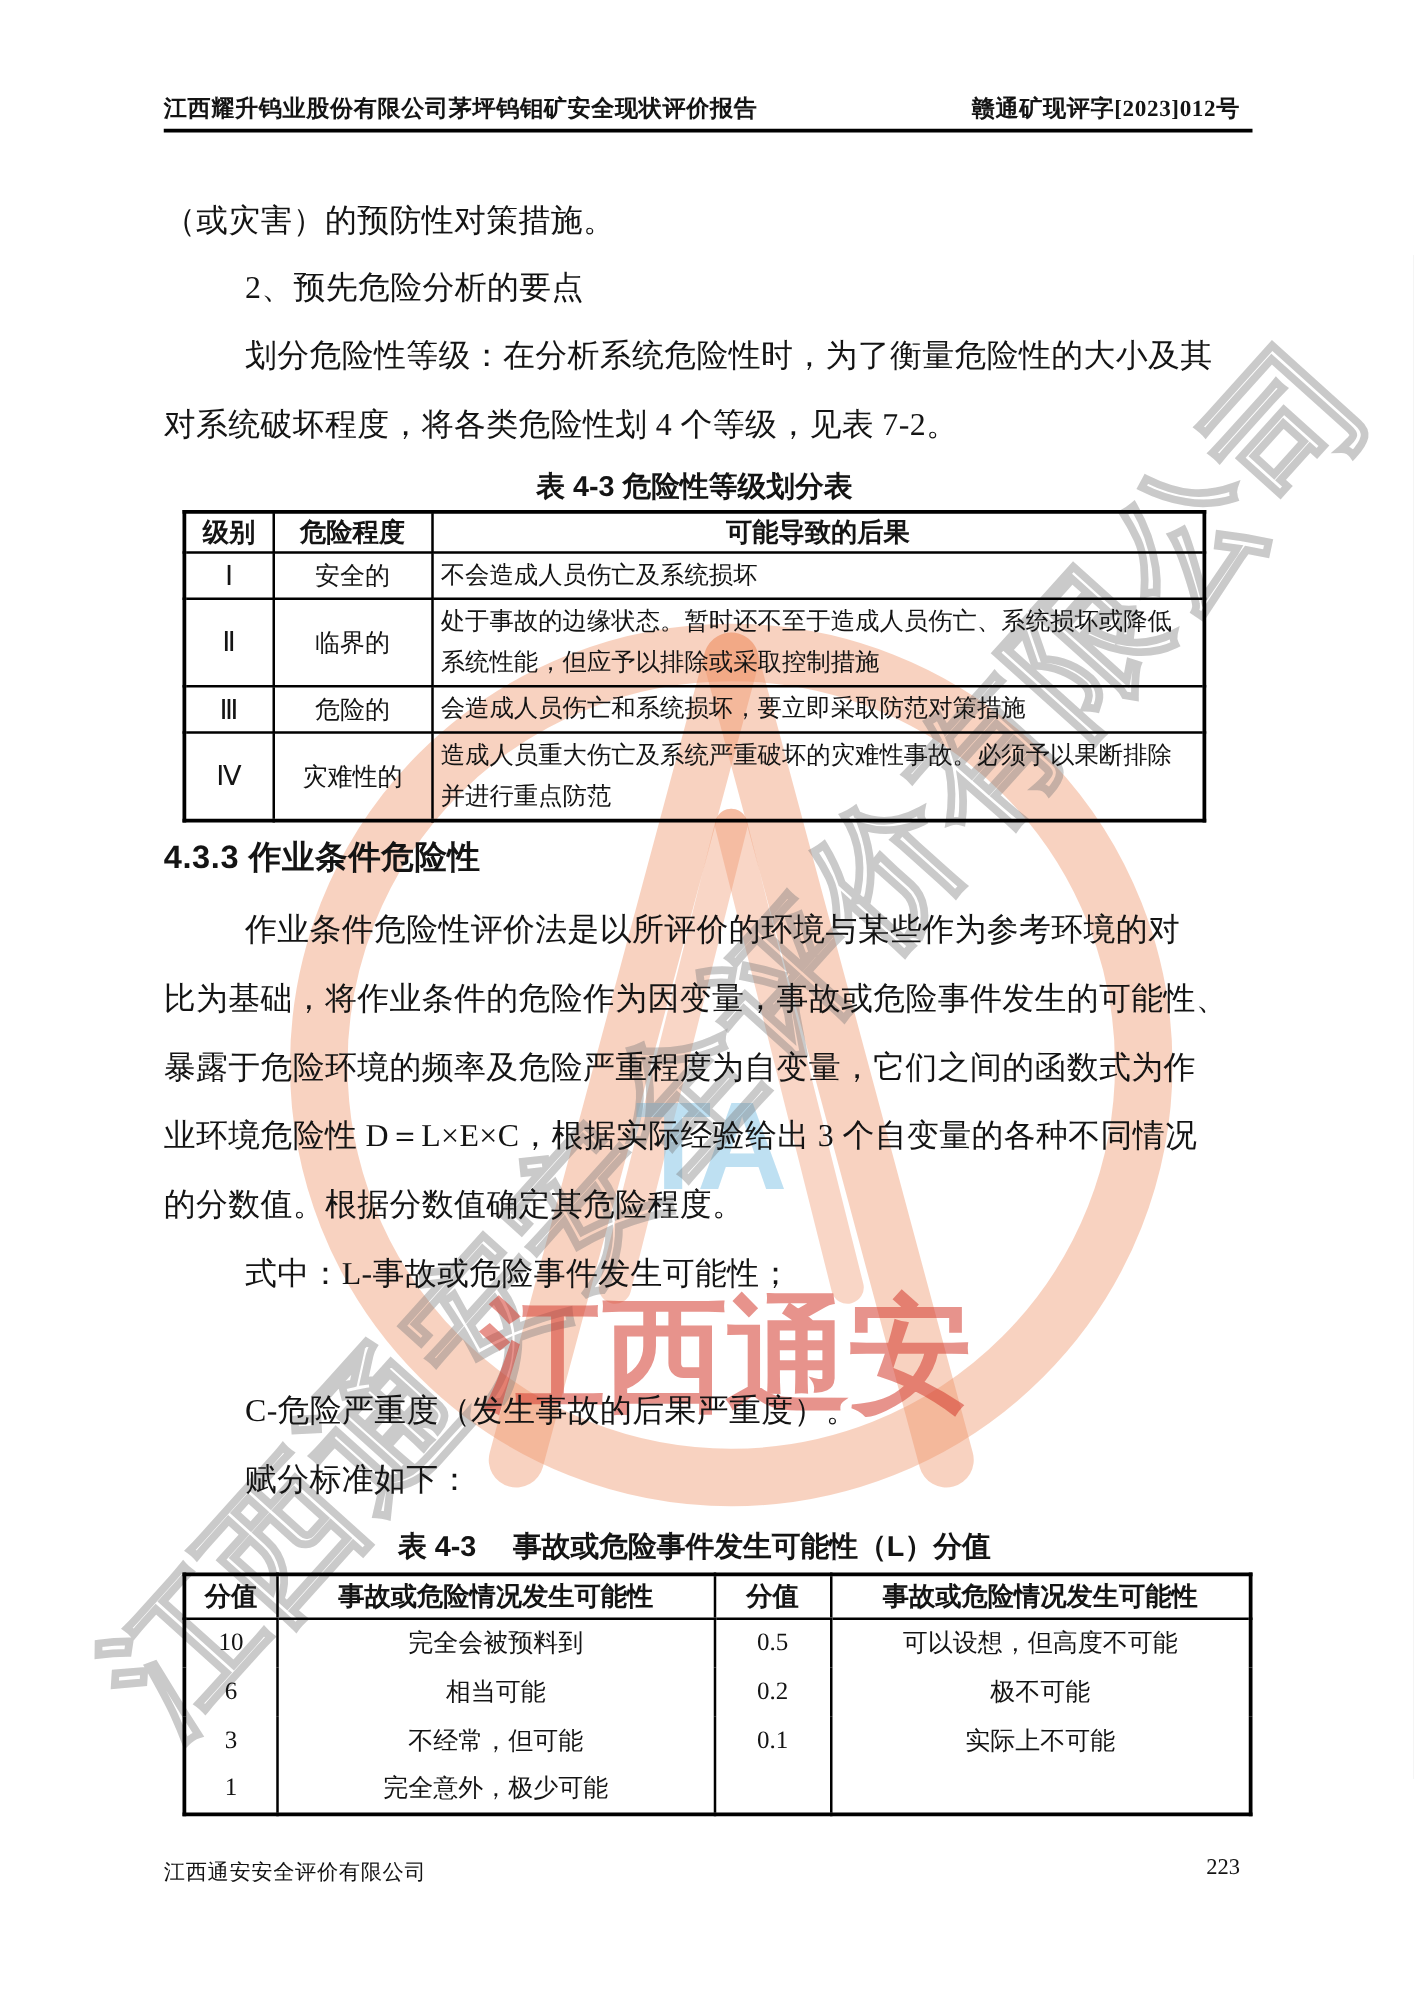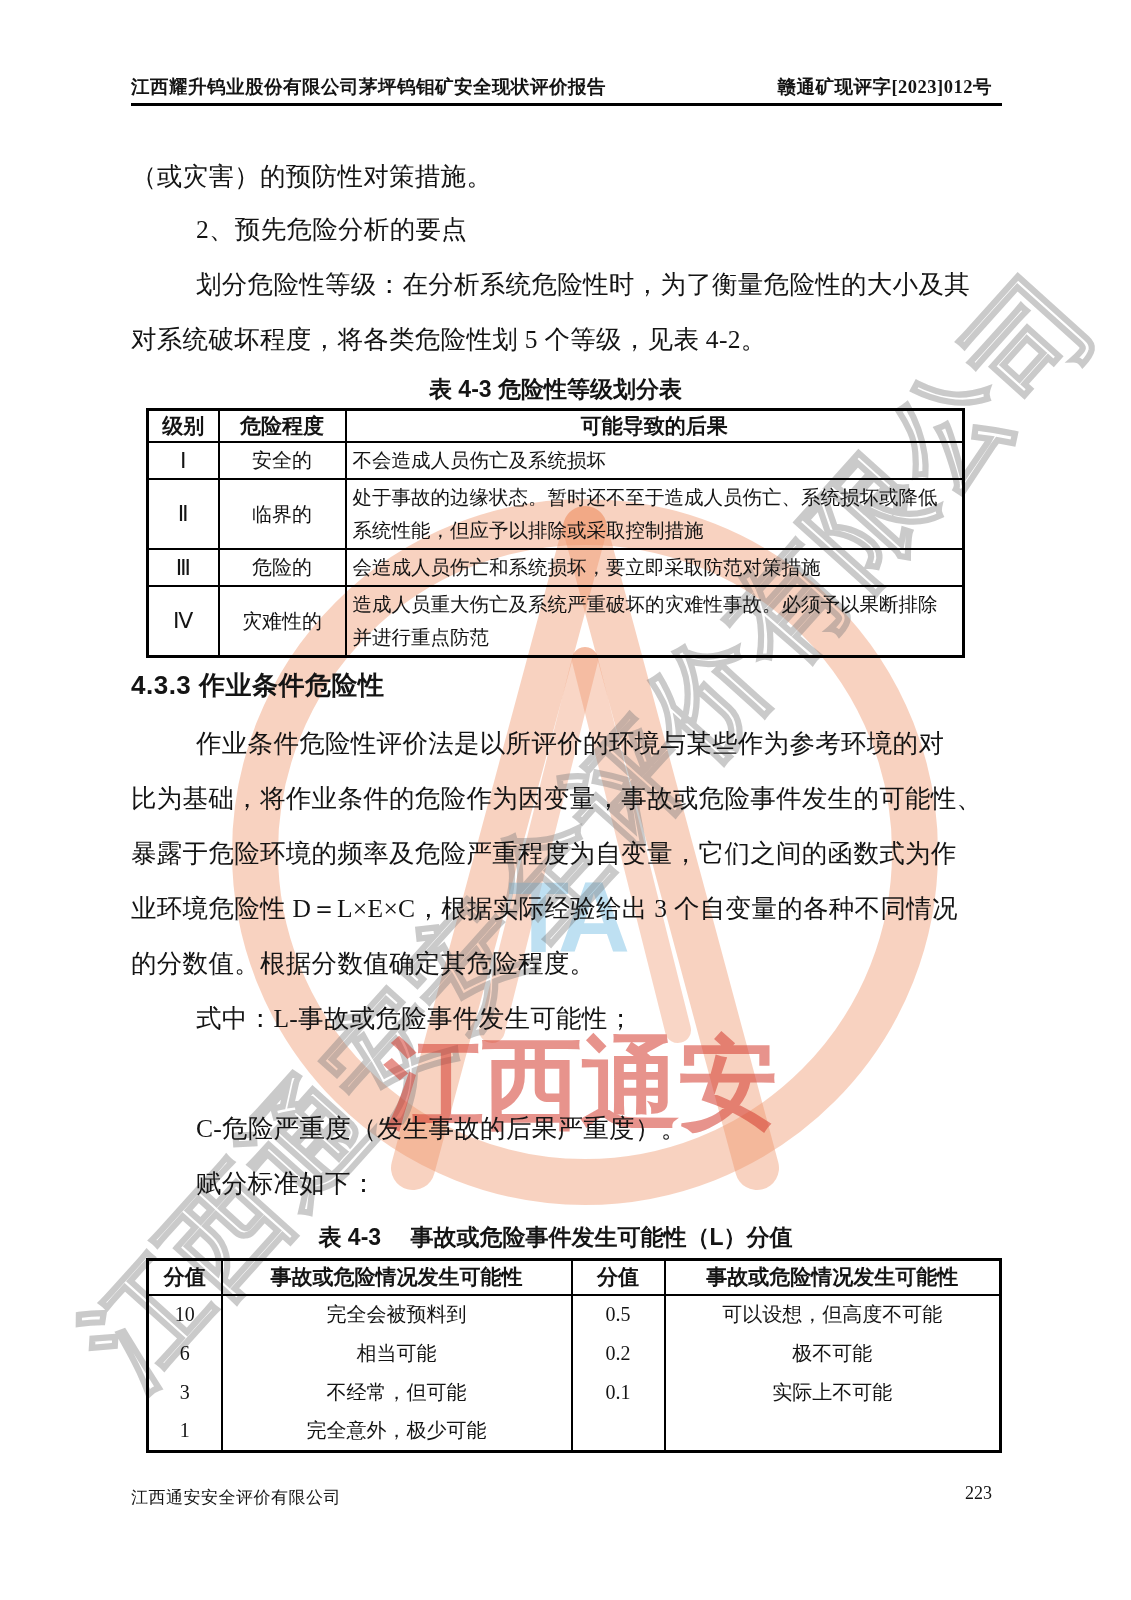--- a/index.html
+++ b/index.html
@@ -81,21 +81,21 @@
 
   <div class="content">
 
     <div class="hdr-left">江西耀升钨业股份有限公司茅坪钨钼矿安全现状评价报告</div>
     <div class="hdr-right">赣通矿现评字[2023]012号</div>
     <div class="hdr-rule"></div>
 
     <div class="bline" style="left:131px;top:160px;">（或灾害）的预防性对策措施。</div>
     <div class="bline" style="left:196px;top:213px;">2、预先危险分析的要点</div>
     <div class="bline" style="left:196px;top:268px;">划分危险性等级：在分析系统危险性时，为了衡量危险性的大小及其</div>
-    <div class="bline" style="left:131px;top:323px;">对系统破坏程度，将各类危险性划 5 个等级，见表 4-2。</div>
+    <div class="bline" style="left:131px;top:323px;">对系统破坏程度，将各类危险性划 4 个等级，见表 7-2。</div>
 
     <div class="tbl-title" style="top:374px;">表 4-3 危险性等级划分表</div>
 
     <table class="doc t42">
       <colgroup>
           <col style="width:71px">
           <col style="width:127px">
           <col>
         </colgroup>
       <tbody>

